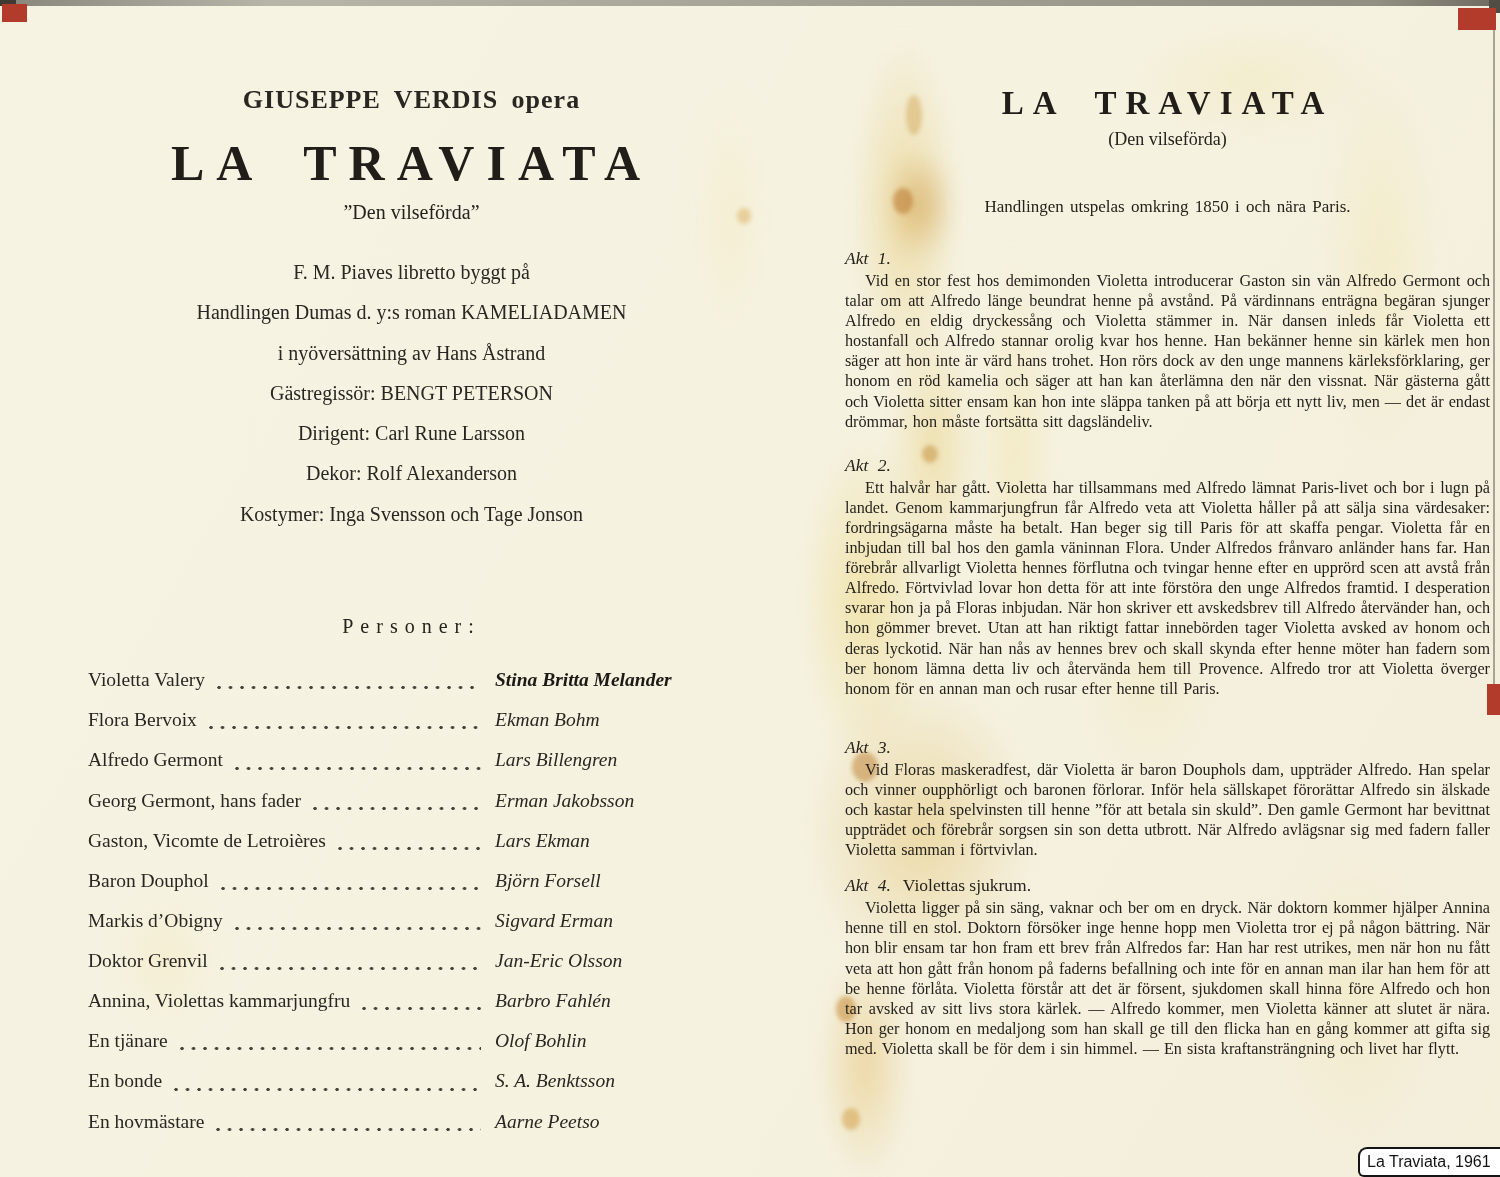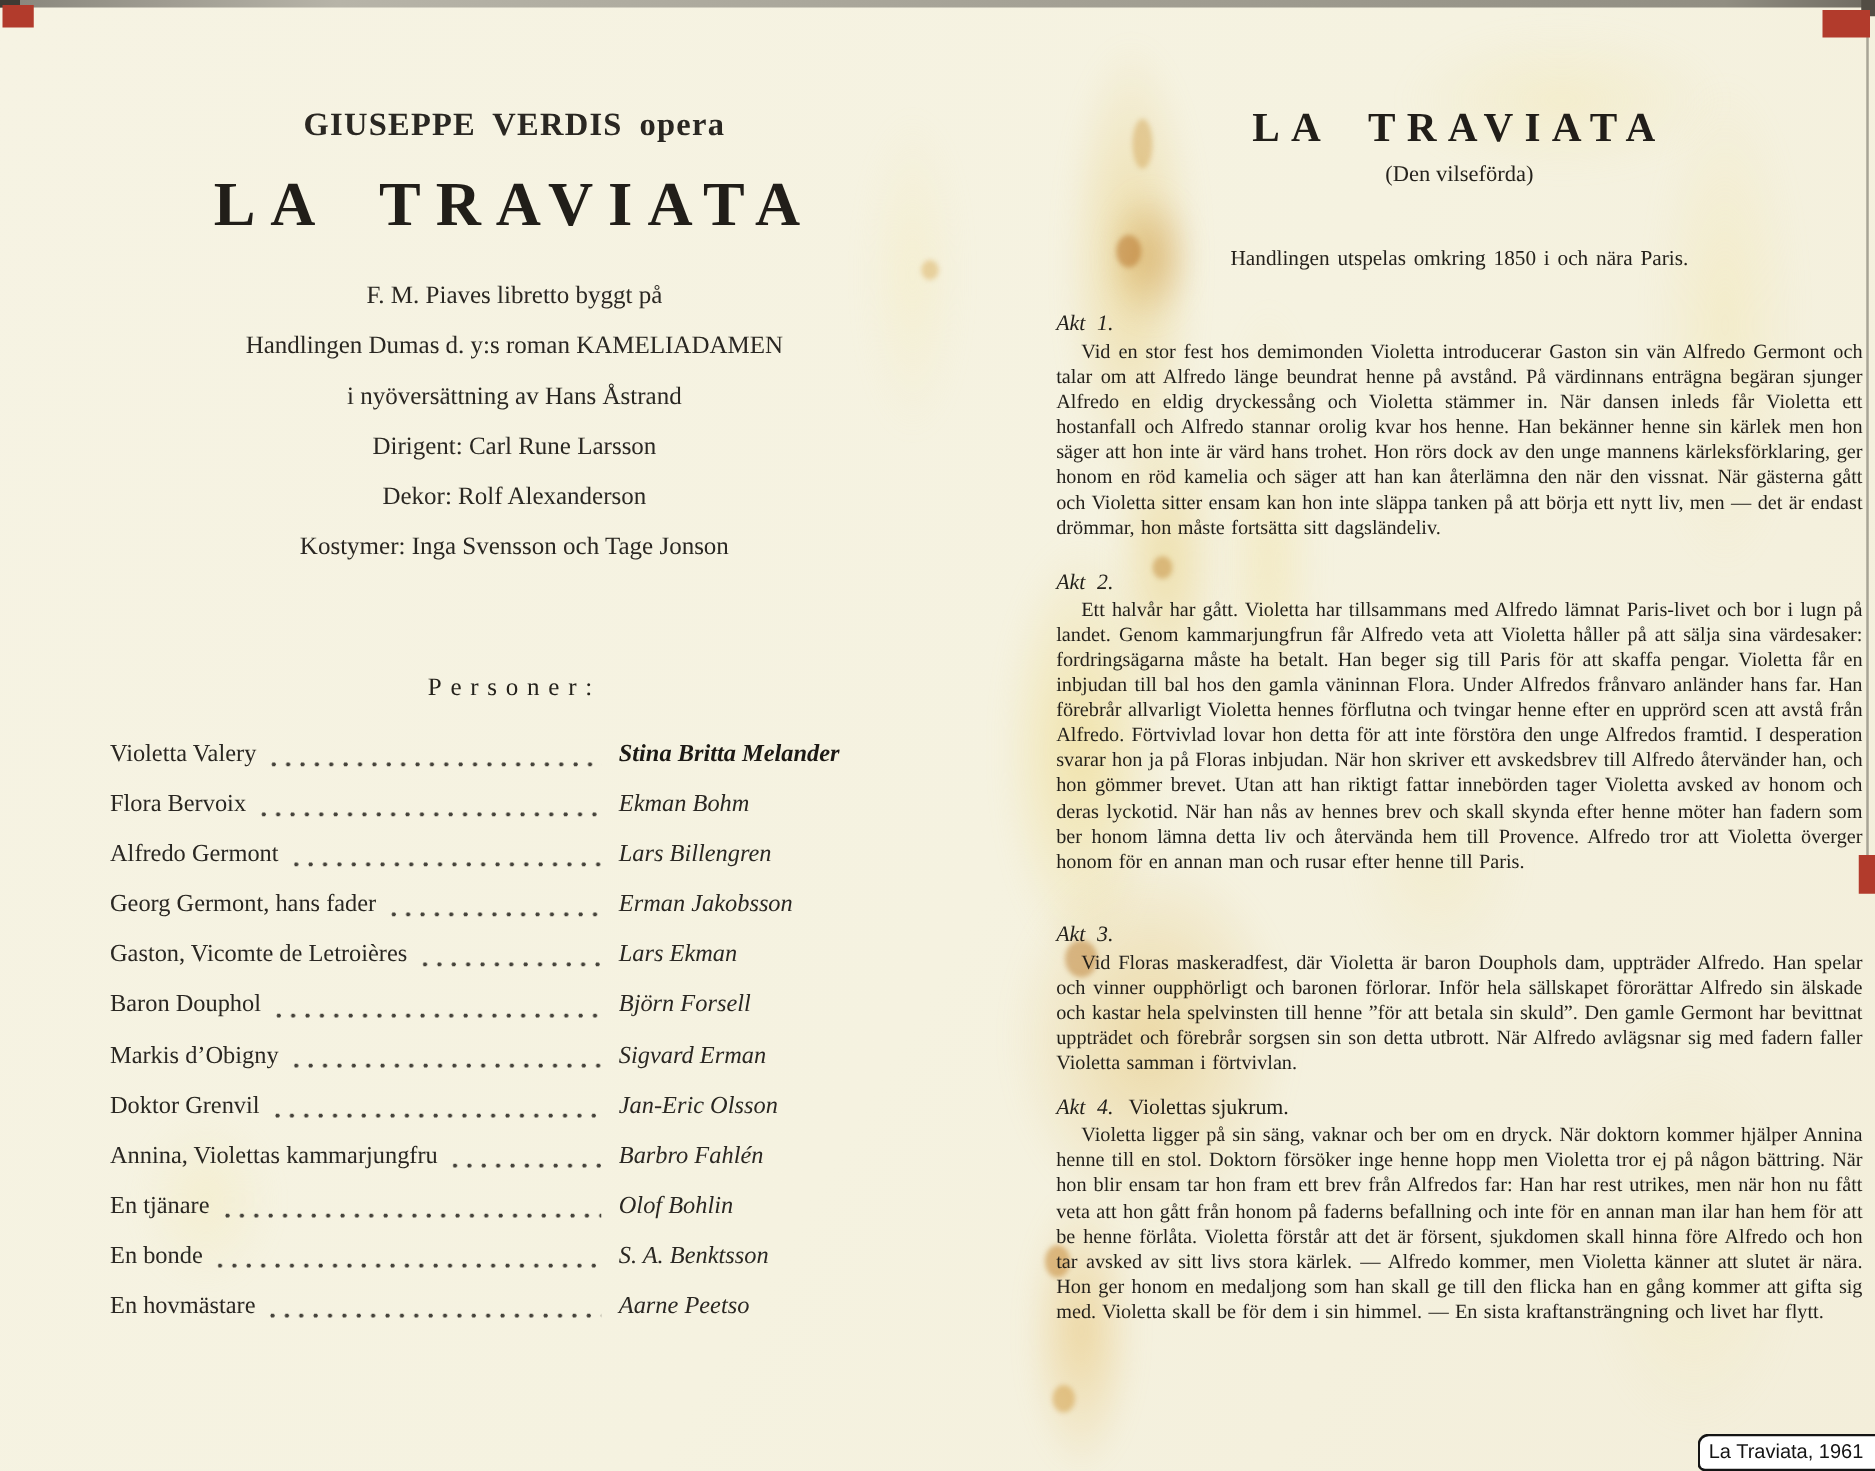--- a/index.html
+++ b/index.html
@@ -95,24 +95,26 @@
   <div class="spot sp2"></div>
   <div class="spot sp3"></div>
   <div class="spot sp4"></div>
   <div class="spot sp5"></div>
   <div class="spot sp6"></div>
   <div class="spot sp7"></div>
 
   <div class="left-col">
     <div class="kicker">GIUSEPPE VERDIS opera</div>
     <h1 class="main-title">LA TRAVIATA</h1>
+    <div class="subtitle-l">”Den vilseförda”</div>
     <div class="credits">
       <div class="credit">F. M. Piaves libretto byggt på</div>
       <div class="credit">Handlingen Dumas d. y:s roman KAMELIADAMEN</div>
       <div class="credit">i nyöversättning av Hans Åstrand</div>
+      <div class="credit">Gästregissör: BENGT PETERSON</div>
       <div class="credit">Dirigent: Carl Rune Larsson</div>
       <div class="credit">Dekor: Rolf Alexanderson</div>
       <div class="credit">Kostymer: Inga Svensson och Tage Jonson</div>
     </div>
     <div class="cast-heading">Personer:</div>
     <div class="cast">
       <div class="cast-row">
         <span class="role">Violetta Valery</span>
         <span class="dots"></span>
         <span class="performer em">Stina Britta Melander</span>

